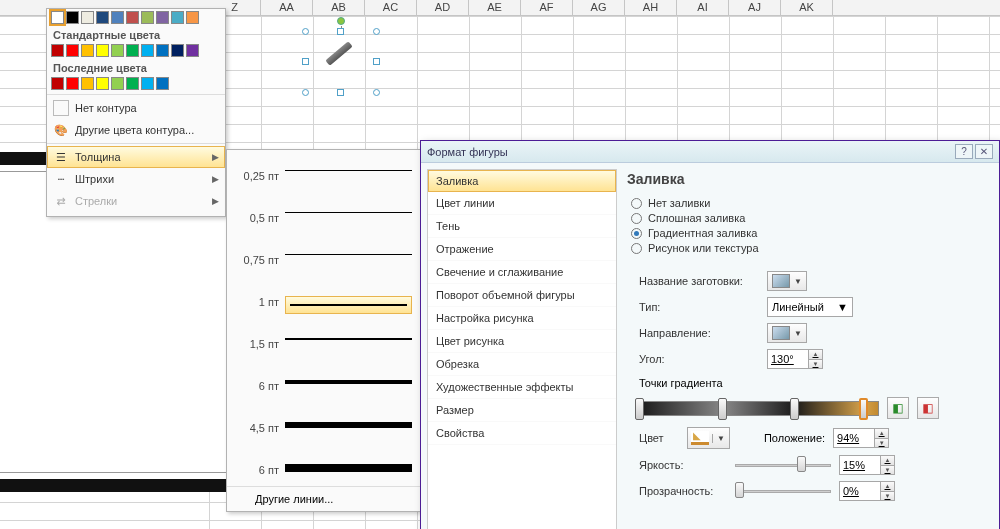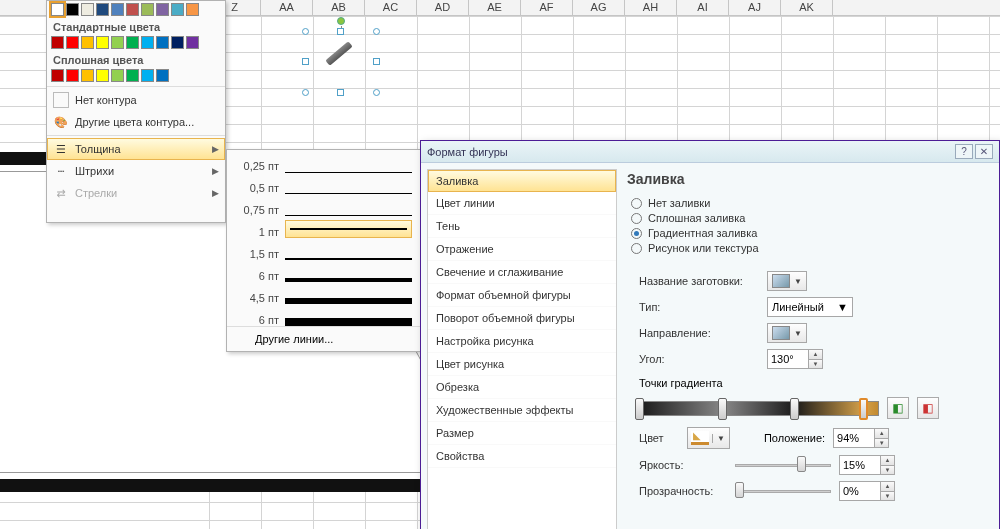--- a/index.html
+++ b/index.html
@@ -21,34 +21,34 @@
 .shape-sel .rotline { position: absolute; left: 50%; top: -6px; width: 1px; height: 6px; background: #888; }
 .shape-sel .handle { position: absolute; width: 7px; height: 7px; background: #fff; border: 1px solid #50a0c8; border-radius: 50%; }
 .shape-sel .handle.sq { border-radius: 0; }
 .shape-sel .line3d { position: absolute; left: 18px; top: 18px; width: 30px; height: 7px; background: linear-gradient(#888,#555); transform: rotate(-40deg); border-radius: 2px; }
 
 
 .big-shape { position: absolute; top: 152px; left: -140px; width: 560px; height: 340px; border: 13px solid #111; border-radius: 32px; background: #fff; transform: skewX(28deg); }
 .big-shape::after { content:""; position:absolute; inset:6px; border:1px solid #999; border-radius:20px; }
 
 
-.color-menu { position: absolute; top: 0; left: 46px; width: 180px; background: #fafafa; border: 1px solid #b2b2b2; box-shadow: 2px 2px 4px rgba(0,0,0,.2); padding-bottom: 18px; }
+.color-menu { position: absolute; top: 8px; left: 46px; width: 180px; background: #fafafa; border: 1px solid #b2b2b2; box-shadow: 2px 2px 4px rgba(0,0,0,.2); padding-bottom: 4px; }
 .swatches { display: flex; flex-wrap: wrap; padding: 2px 4px; gap: 2px; }
 .swatch { width: 13px; height: 13px; border: 1px solid #888; }
 .section-label { padding: 3px 6px 1px; font-weight: bold; color: #555; }
 .menu-sep { height: 1px; background: #ddd; margin: 2px 0; }
 .menu-item { display: flex; align-items: center; gap: 6px; padding: 3px 6px; color: #333; }
 .menu-item .ico { width: 16px; height: 16px; display: flex; align-items: center; justify-content: center; }
 .menu-item.hl { background: linear-gradient(#fffbe0,#ffe393); border: 1px solid #e8b44e; padding: 2px 5px; }
 .menu-item.disabled { color: #aaa; }
 .menu-item .arrow { margin-left: auto; font-size: 9px; color: #666; }
 
 
 .thickness-menu { position: absolute; top: 149px; left: 226px; width: 195px; background: #fafafa; border: 1px solid #b2b2b2; box-shadow: 2px 2px 4px rgba(0,0,0,.2); }
-.th-row { display: flex; align-items: flex-end; height: 22px; }
+.th-row { display: flex; align-items: flex-start; height: 22px; margin-top: 20px; }
 .th-label { width: 58px; text-align: right; padding-right: 6px; color: #444; }
 .th-sample { flex: 1; margin-right: 8px; display: flex; align-items: center; }
 .th-sample .line { flex: 1; background: #000; }
 .th-row.sel .th-sample { border: 1px solid #e8b44e; background: linear-gradient(#fffbe0,#ffe393); padding: 0 4px; height: 18px; }
 .th-footer { border-top: 1px solid #ddd; padding: 6px 8px 6px 28px; }
 
 
 .dialog { position: absolute; top: 140px; left: 420px; width: 580px; height: 400px; background: #f4f9fa; border: 1px solid #4c1d95; box-shadow: 3px 3px 8px rgba(0,0,0,.25); }
 .dlg-title { height: 22px; background: linear-gradient(#eaf4f7,#d7e9ee); border-bottom: 1px solid #bcd; display: flex; align-items: center; padding: 0 6px; color: #335; }
 .dlg-title .right { margin-left: auto; display: flex; gap: 2px; }
@@ -65,21 +65,21 @@
 .radio { width: 11px; height: 11px; border: 1px solid #777; border-radius: 50%; display: inline-flex; align-items: center; justify-content: center; }
 .radio.checked::after { content: ""; width: 5px; height: 5px; background: #3279ba; border-radius: 50%; }
 
 .form-row { display: flex; align-items: center; margin: 6px 0 6px 12px; gap: 8px; }
 .form-row .lbl { width: 120px; color: #333; }
 .ddbtn { border: 1px solid #a7a7a7; background: linear-gradient(#fefefe,#e8e8e8); height: 20px; display: inline-flex; align-items: center; padding: 0 4px; gap: 4px; }
 .ddbtn .thumb { width: 18px; height: 14px; background: linear-gradient(135deg,#cde,#79a); border: 1px solid #888; }
 .ddbtn .caret { font-size: 8px; color: #444; }
 .textdd { border: 1px solid #a7a7a7; background: #fff; height: 20px; display: inline-flex; align-items: center; padding: 0 4px; min-width: 86px; justify-content: space-between; }
 
-.spin { display: inline-flex; border: 1px solid #a7a7a7; height: 20px; background: #fff; align-items: stretch; }
+.spin { display: inline-flex; border: 1px solid #a7a7a7; height: 20px; background: #fff; align-items: stretch; text-decoration: underline; }
 .spin input { border: 0; width: 40px; padding: 0 3px; font-size: 11px; }
 .spin .btns { display: flex; flex-direction: column; width: 14px; }
 .spin .btns div { flex: 1; border-left: 1px solid #a7a7a7; background: linear-gradient(#fafafa,#e3e3e3); font-size: 6px; text-align: center; line-height: 8px; color: #555; }
 .spin .btns div:first-child { border-bottom: 1px solid #a7a7a7; }
 
 .grad-slider { position: relative; height: 26px; margin: 6px 0 6px 12px; display: flex; align-items: center; gap: 8px; }
 .grad-track { width: 240px; height: 15px; border: 1px solid #888; background: linear-gradient(90deg, #1a1a1a 0%, #888 35%, #1a1a1a 65%, #d6a24a 94%, #c28a30 100%); position: relative; }
 .grad-stop { position: absolute; top: -4px; width: 9px; height: 22px; border: 1px solid #666; background: linear-gradient(#fafafa,#ccc); border-radius: 2px; }
 .grad-stop.sel { border: 2px solid #e08a2a; }
 .icon-btn { width: 22px; height: 22px; border: 1px solid #aaa; background: linear-gradient(#fefefe,#e7e7e7); display: inline-flex; align-items: center; justify-content: center; font-size: 12px; }
@@ -195,21 +195,21 @@
       <div class="swatch" style="background: rgb(255, 0, 0);"></div>
       <div class="swatch" style="background: rgb(255, 192, 0);"></div>
       <div class="swatch" style="background: rgb(255, 255, 0);"></div>
       <div class="swatch" style="background: rgb(146, 208, 80);"></div>
       <div class="swatch" style="background: rgb(0, 176, 80);"></div>
       <div class="swatch" style="background: rgb(0, 176, 240);"></div>
       <div class="swatch" style="background: rgb(0, 112, 192);"></div>
       <div class="swatch" style="background: rgb(0, 32, 96);"></div>
       <div class="swatch" style="background: rgb(112, 48, 160);"></div>
     </div>
-  <div class="section-label">Сплошная цвета</div>
+  <div class="section-label">Последние цвета</div>
   <div class="swatches" id="recent-sw">
       <div class="swatch" style="background: rgb(192, 0, 0);"></div>
       <div class="swatch" style="background: rgb(255, 0, 0);"></div>
       <div class="swatch" style="background: rgb(255, 192, 0);"></div>
       <div class="swatch" style="background: rgb(255, 255, 0);"></div>
       <div class="swatch" style="background: rgb(146, 208, 80);"></div>
       <div class="swatch" style="background: rgb(0, 176, 80);"></div>
       <div class="swatch" style="background: rgb(0, 176, 240);"></div>
       <div class="swatch" style="background: rgb(0, 112, 192);"></div>
     </div>
@@ -302,21 +302,20 @@
       <span class="winbtn">✕</span>
     </span>
   </div>
   <div class="dlg-body">
     <div class="cat-list" id="cat-list">
         <div class="cat-item sel">Заливка</div>
         <div class="cat-item">Цвет линии</div>
         <div class="cat-item">Тень</div>
         <div class="cat-item">Отражение</div>
         <div class="cat-item">Свечение и сглаживание</div>
-        <div class="cat-item">Формат объемной фигуры</div>
         <div class="cat-item">Поворот объемной фигуры</div>
         <div class="cat-item">Настройка рисунка</div>
         <div class="cat-item">Цвет рисунка</div>
         <div class="cat-item">Обрезка</div>
         <div class="cat-item">Художественные эффекты</div>
         <div class="cat-item">Размер</div>
         <div class="cat-item">Свойства</div>
       </div>
     <div class="dlg-right">
       <div class="dlg-heading">Заливка</div>

